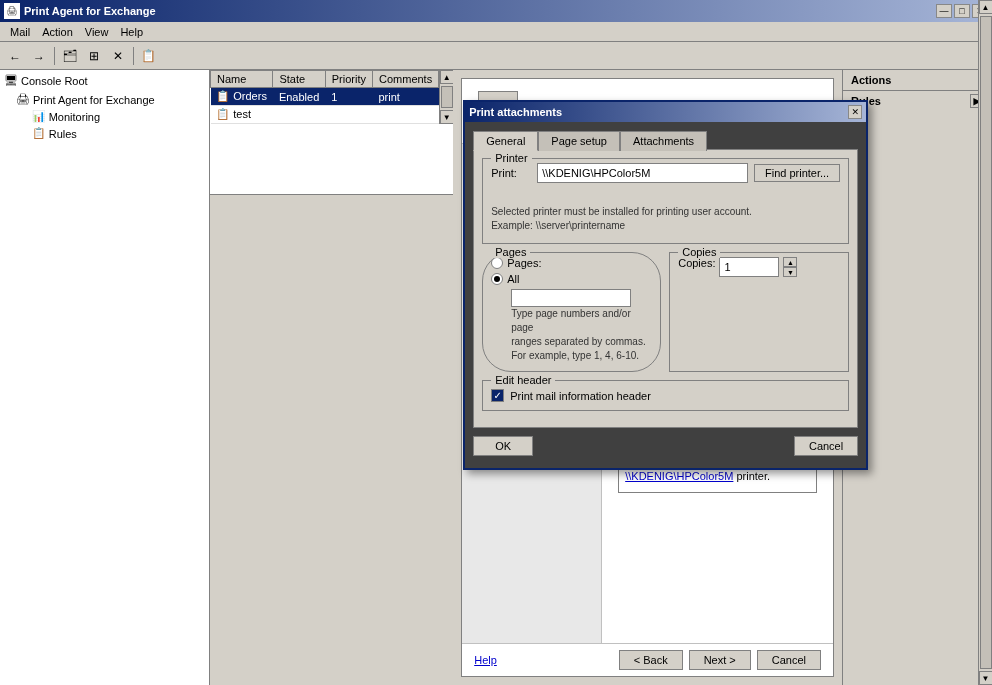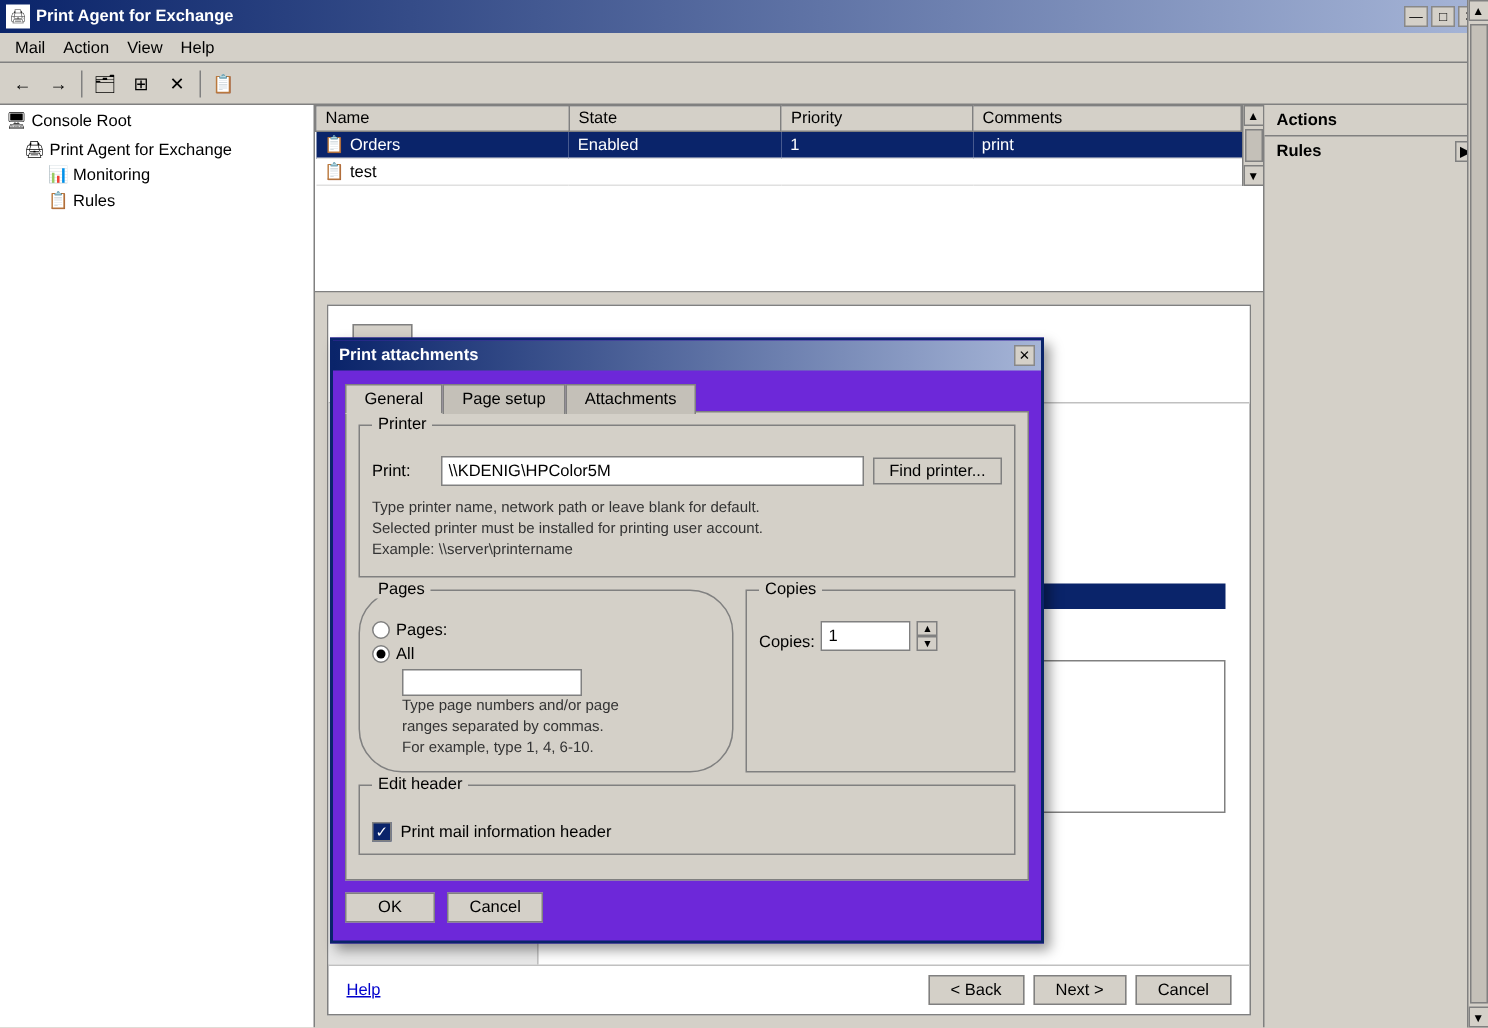--- a/index.html
+++ b/index.html
@@ -75,21 +75,20 @@
       font-size: 11px;
     }
     .tree-root { padding: 4px; }
     .tree-child { padding-left: 16px; }
     .tree-grandchild { padding-left: 32px; }
 
     
     .right-panel {
       flex: 1;
       display: flex;
-      flex-direction: column;
     }
 
     
     .table-area {
       background: white;
       flex: none;
       height: 125px;
       border-bottom: 1px solid #808080;
       overflow: auto;
     }
@@ -258,22 +257,22 @@
     
     .dialog-overlay {
       position: absolute;
       top: 0; left: 0; right: 0; bottom: 0;
       z-index: 100;
     }
     .dialog {
       position: absolute;
       top: 30px;
       left: 10px;
-      width: 476px;
-      background: #6d28d9;
+      width: 405px;
+      background: #404040;
       border: 2px solid #0a246a;
       box-shadow: 4px 4px 8px rgba(0,0,0,0.4);
     }
     .dialog-title-bar {
       background: linear-gradient(to right, #0a246a, #a6b5d7);
       color: white;
       height: 20px;
       display: flex;
       align-items: center;
       padding: 0 4px;
@@ -311,21 +310,21 @@
       border: 1px solid #808080;
       padding: 8px;
       background: #d4d0c8;
     }
 
     
     .group-box {
       border: 1px solid #808080;
       margin-bottom: 8px;
       position: relative;
-      padding: 20px 8px 8px 8px;
+      padding: 4px 8px 8px 8px;
     }
     .group-box-label {
       position: absolute;
       top: -7px;
       left: 8px;
       background: #d4d0c8;
       padding: 0 4px;
       font-size: 11px;
     }
 
@@ -382,21 +381,21 @@
       width: 120px;
       height: 18px;
       border: 1px solid #808080;
       background: white;
       padding: 0 4px;
       font-size: 11px;
       margin-left: 20px;
     }
     .pages-hint { font-size: 10px; color: #333; padding-left: 20px; line-height: 1.4; }
 
-    .copies-row { display: flex; align-items: flex-end; gap: 4px; font-size: 11px; margin-bottom: 13px; }
+    .copies-row { display: flex; align-items: flex-start; gap: 4px; font-size: 11px; margin-bottom: 13px; }
     .copies-input {
       width: 60px;
       height: 20px;
       border: 1px solid #808080;
       background: white;
       padding: 0 4px;
       font-size: 11px;
     }
     .spin-btns {
       display: flex;
@@ -405,21 +404,21 @@
     .spin-btn {
       width: 14px; height: 10px;
       border: 1px solid #808080;
       background: #d4d0c8;
       display: flex; align-items: center; justify-content: center;
       font-size: 7px; cursor: pointer; line-height: 1;
     }
 
     .dialog-footer {
       display: flex;
-      justify-content: flex-start;
+      justify-content: space-between;
       gap: 8px;
       padding: 8px 0 4px 0;
     }
 
     .mail-header-row { display: flex; align-items: center; gap: 6px; font-size: 11px; margin-top: 4px; }
 
     
     .table-with-scroll { display: flex; }
     .table-scroll-area { flex: 1; overflow: auto; }
     .vert-scrollbar {
@@ -619,21 +618,21 @@
             <div class="tab-content">
 
               <div class="group-box">
                 <span class="group-box-label">Printer</span>
                 <div class="printer-row">
                   <span class="printer-label">Print:</span>
                   <input class="printer-input" value="\\KDENIG\HPColor5M" style="">
                   <button class="find-btn">Find printer...</button>
                 </div>
                 <div class="printer-hint">
-                  <span>Type printer name, network path or leave blank for default.</span><br>
+                  <br>
                   <span>Selected printer must be installed for printing user account.</span><br>
                   <span>Example: \\server\printername</span>
                 </div>
               </div>
 
               <div class="two-col">
 
                 <div class="group-box col-left">
                   <span class="group-box-label">Pages</span>
                   <div class="radio-item">

